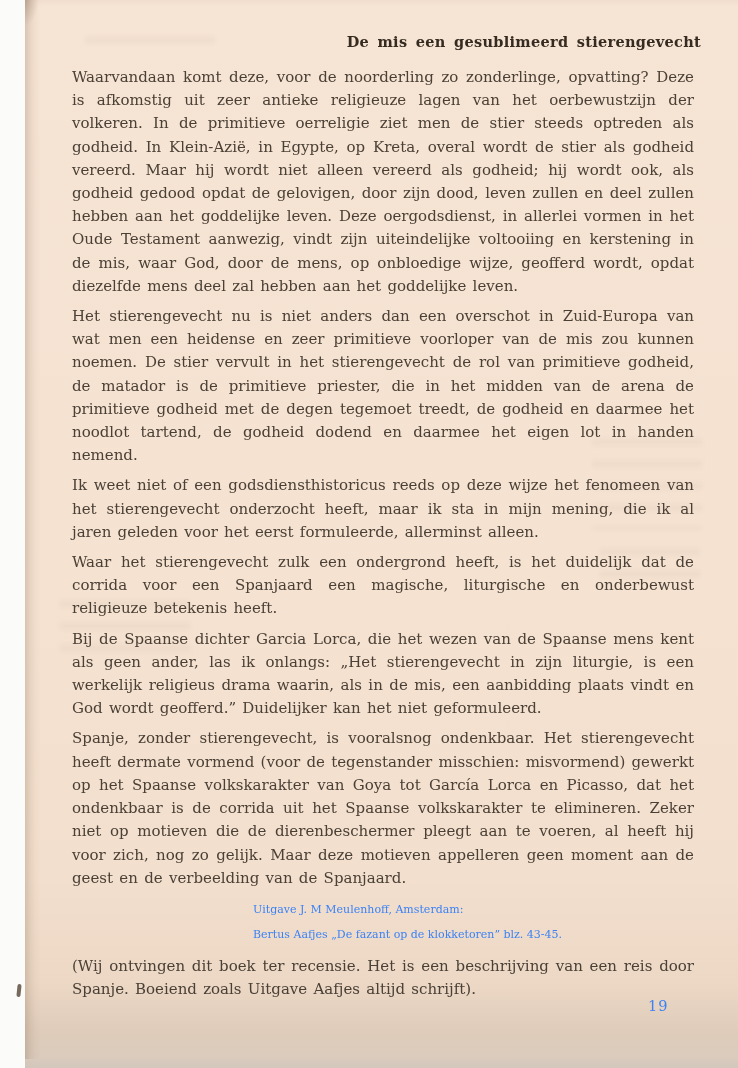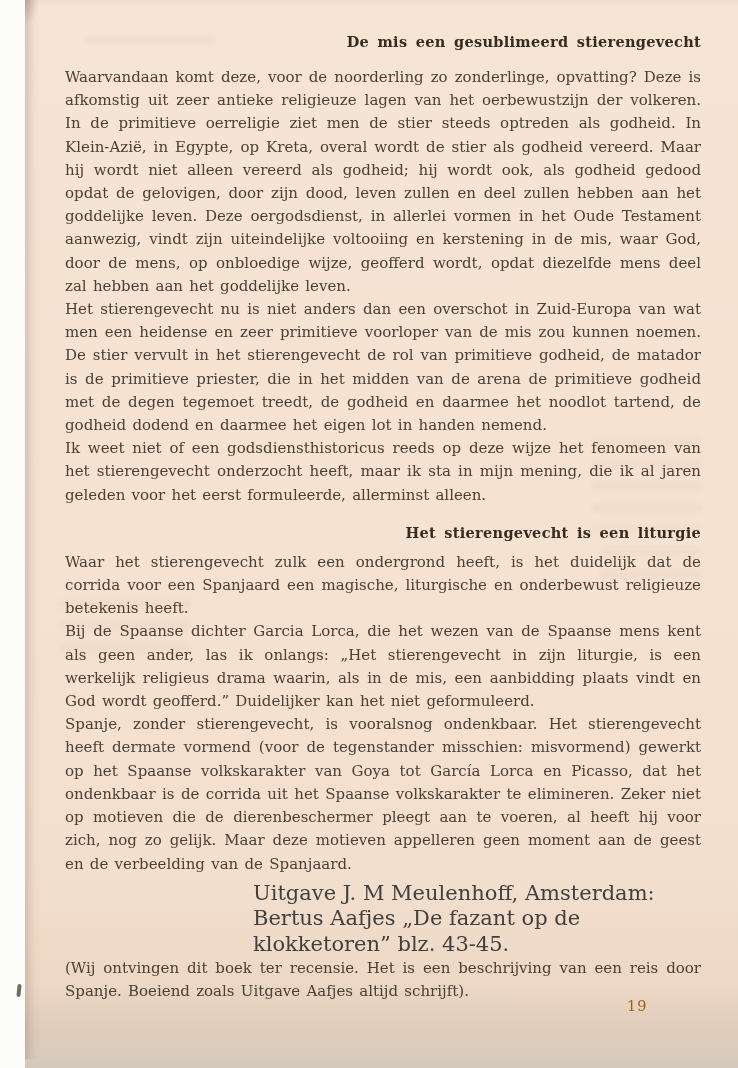--- a/index.html
+++ b/index.html
@@ -40,44 +40,44 @@
     font-size: 14.5px;
     line-height: 18px;
     color: #352b21;
     letter-spacing: 0.3px;
     word-spacing: 3px;
   }
   .h1 { margin-bottom: 15px; }
   .h2 { margin-top: 17px; margin-bottom: 13px; }
   .h3 { margin-top: 17px; margin-bottom: 9px; }
   p.body-par {
-    margin: 0;
+    margin: 7px;
     text-align: justify;
     font-size: 15px;
     line-height: 23.2px;
     word-spacing: 1.5px;
     color: #4a4036;
   }
   .attribution {
     margin-top: 5px;
     padding-left: 188px;
-    font-size: 21px;
+    font-size: 11px;
     line-height: 25.5px;
-    color: #404040;
+    color: #3b82f6;
   }
   .closing-note {
     margin-top: 13px;
   }
   .page-number {
     position: absolute;
-    left: 627px; top: 998px;
+    left: 648px; top: 998px;
     width: 34px;
     font-size: 14.5px;
     letter-spacing: 1px;
-    color: #a16207;
+    color: #3b82f6;
   }
   .page-number::before {
     content: "";
     position: absolute;
     left: -6px; top: -4px;
     width: 42px; height: 24px;
     background: rgba(255, 252, 248, 0.35);
     z-index: -1;
   }
   .smudge {
@@ -120,21 +120,20 @@
   <div class="tick-mark"></div>
 
   <div class="content">
 
     <div class="heading h1">De mis een gesublimeerd stierengevecht</div>
     <p class="body-par">Waarvandaan komt deze, voor de noorderling zo zonderlinge, opvatting? Deze is afkomstig uit zeer antieke religieuze lagen van het oerbewustzijn der volkeren. In de primitieve oerreligie ziet men de stier steeds optreden als godheid. In Klein-Azië, in Egypte, op Kreta, overal wordt de stier als godheid vereerd. Maar hij wordt niet alleen vereerd als godheid; hij wordt ook, als godheid gedood opdat de gelovigen, door zijn dood, leven zullen en deel zullen hebben aan het goddelijke leven. Deze oergodsdienst, in allerlei vormen in het Oude Testament aanwezig, vindt zijn uiteindelijke voltooiing en kerstening in de mis, waar God, door de mens, op onbloedige wijze, geofferd wordt, opdat diezelfde mens deel zal hebben aan het goddelijke leven.</p>
 
     <p class="body-par">Het stierengevecht nu is niet anders dan een overschot in Zuid-Europa van wat men een heidense en zeer primitieve voorloper van de mis zou kunnen noemen. De stier vervult in het stierengevecht de rol van primitieve godheid, de matador is de primitieve priester, die in het midden van de arena de primitieve godheid met de degen tegemoet treedt, de godheid en daarmee het noodlot tartend, de godheid dodend en daarmee het eigen lot in handen nemend.</p>
     <p class="body-par">Ik weet niet of een godsdiensthistoricus reeds op deze wijze het fenomeen van het stierengevecht onderzocht heeft, maar ik sta in mijn mening, die ik al jaren geleden voor het eerst formuleerde, allerminst alleen.</p>
 
-    <div class="heading h3">Het stierengevecht is een liturgie</div>
     <p class="body-par">Waar het stierengevecht zulk een ondergrond heeft, is het duidelijk dat de corrida voor een Spanjaard een magische, liturgische en onderbewust religieuze betekenis heeft.</p>
     <p class="body-par">Bij de Spaanse dichter Garcia Lorca, die het wezen van de Spaanse mens kent als geen ander, las ik onlangs: „Het stierengevecht in zijn liturgie, is een werkelijk religieus drama waarin, als in de mis, een aanbidding plaats vindt en God wordt geofferd.” Duidelijker kan het niet geformuleerd.</p>
     <p class="body-par">Spanje, zonder stierengevecht, is vooralsnog ondenkbaar. Het stierengevecht heeft dermate vormend (voor de tegenstander misschien: misvormend) gewerkt op het Spaanse volkskarakter van Goya tot García Lorca en Picasso, dat het ondenkbaar is de corrida uit het Spaanse volkskarakter te elimineren. Zeker niet op motieven die de dierenbeschermer pleegt aan te voeren, al heeft hij voor zich, nog zo gelijk. Maar deze motieven appelleren geen moment aan de geest en de verbeelding van de Spanjaard.</p>
 
     <div class="attribution">
       <div>Uitgave J. M Meulenhoff, Amsterdam:</div>
       <div>Bertus Aafjes „De fazant op de klokketoren” blz. 43-45.</div>
     </div>
 
     <p class="body-par closing-note">(Wij ontvingen dit boek ter recensie. Het is een beschrijving van een reis door Spanje. Boeiend zoals Uitgave Aafjes altijd schrijft).</p>

